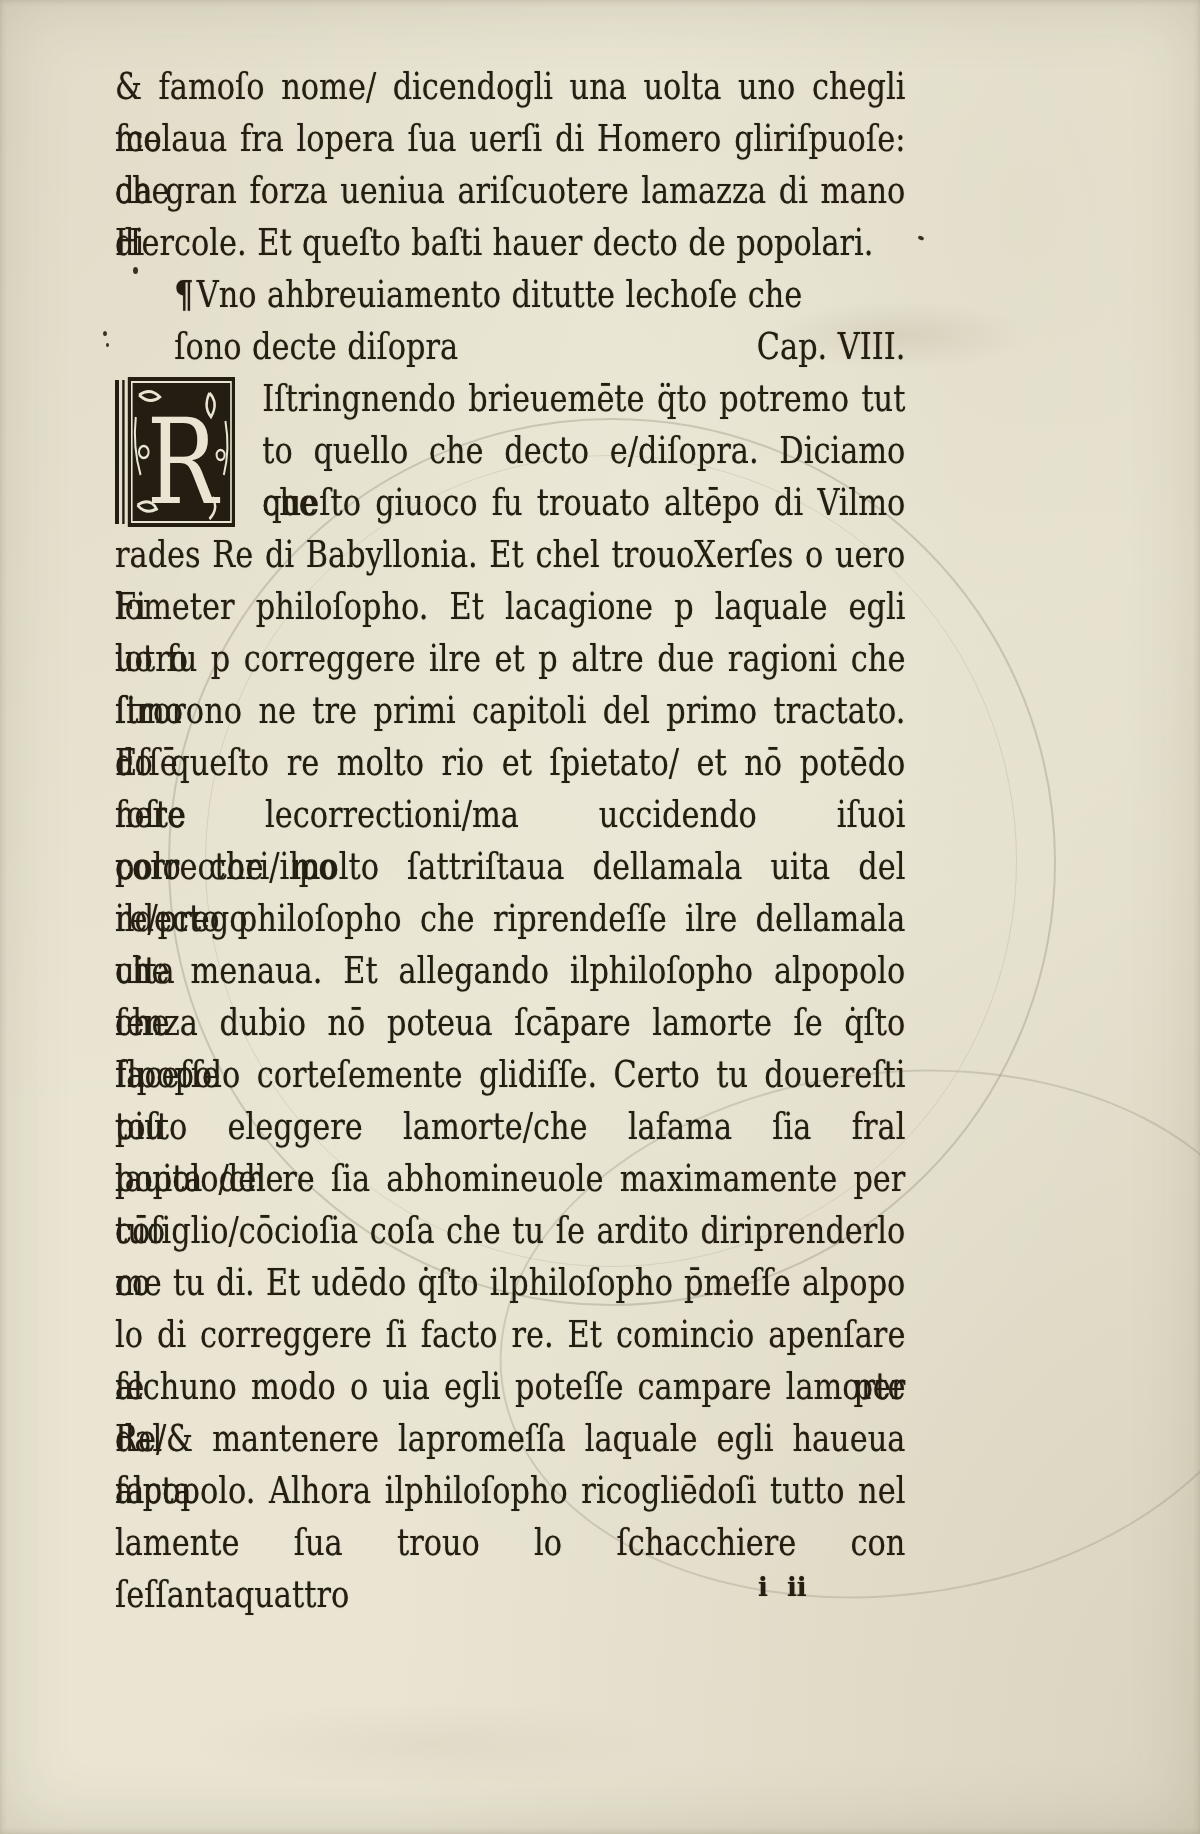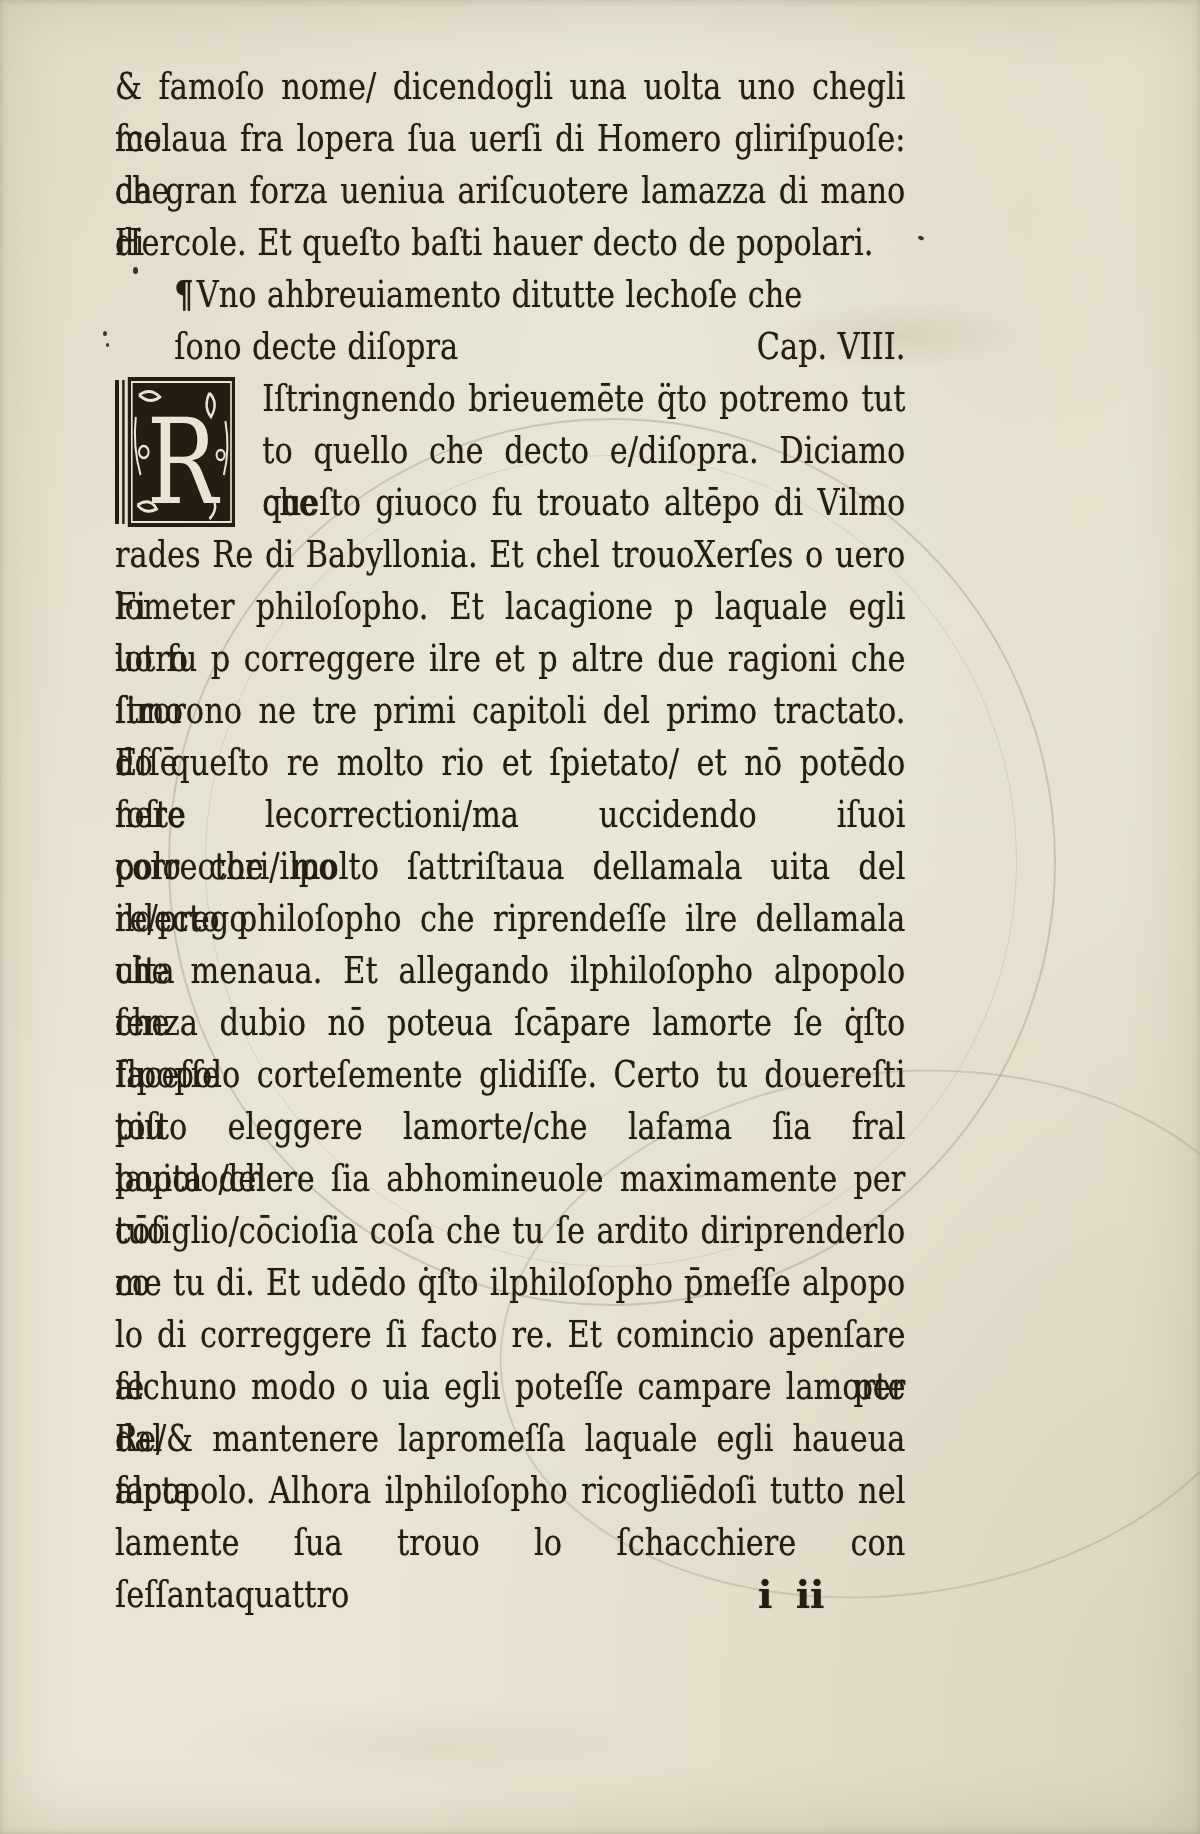--- a/index.html
+++ b/index.html
@@ -47,21 +47,21 @@
   }
   #para1 .line:last-child{text-align-last:left;}
   #heading{margin-left:74px;}
   #heading .hline1{height:52px;text-align:left;}
   .pilcrow{font-weight:bold;letter-spacing:4px;}
   .hline2{height:52px;display:flex;justify-content:space-between;}
   #para2{position:relative;}
   .dropcap{float:left;width:150px;height:150px;margin:5px 34px 0 0;}
   #signature{
     position:absolute;left:758px;top:1572px;
-    font-size:38px;font-weight:bold;word-spacing:10px;
+    font-size:26px;font-weight:bold;word-spacing:10px;
     text-shadow:0 0 1px rgba(36,28,14,0.6);
   }
 </style>
 </head>
 <body>
 
 <div id="page">
 
   <div class="wm wm1"></div>
   <div class="wm wm3"></div>

